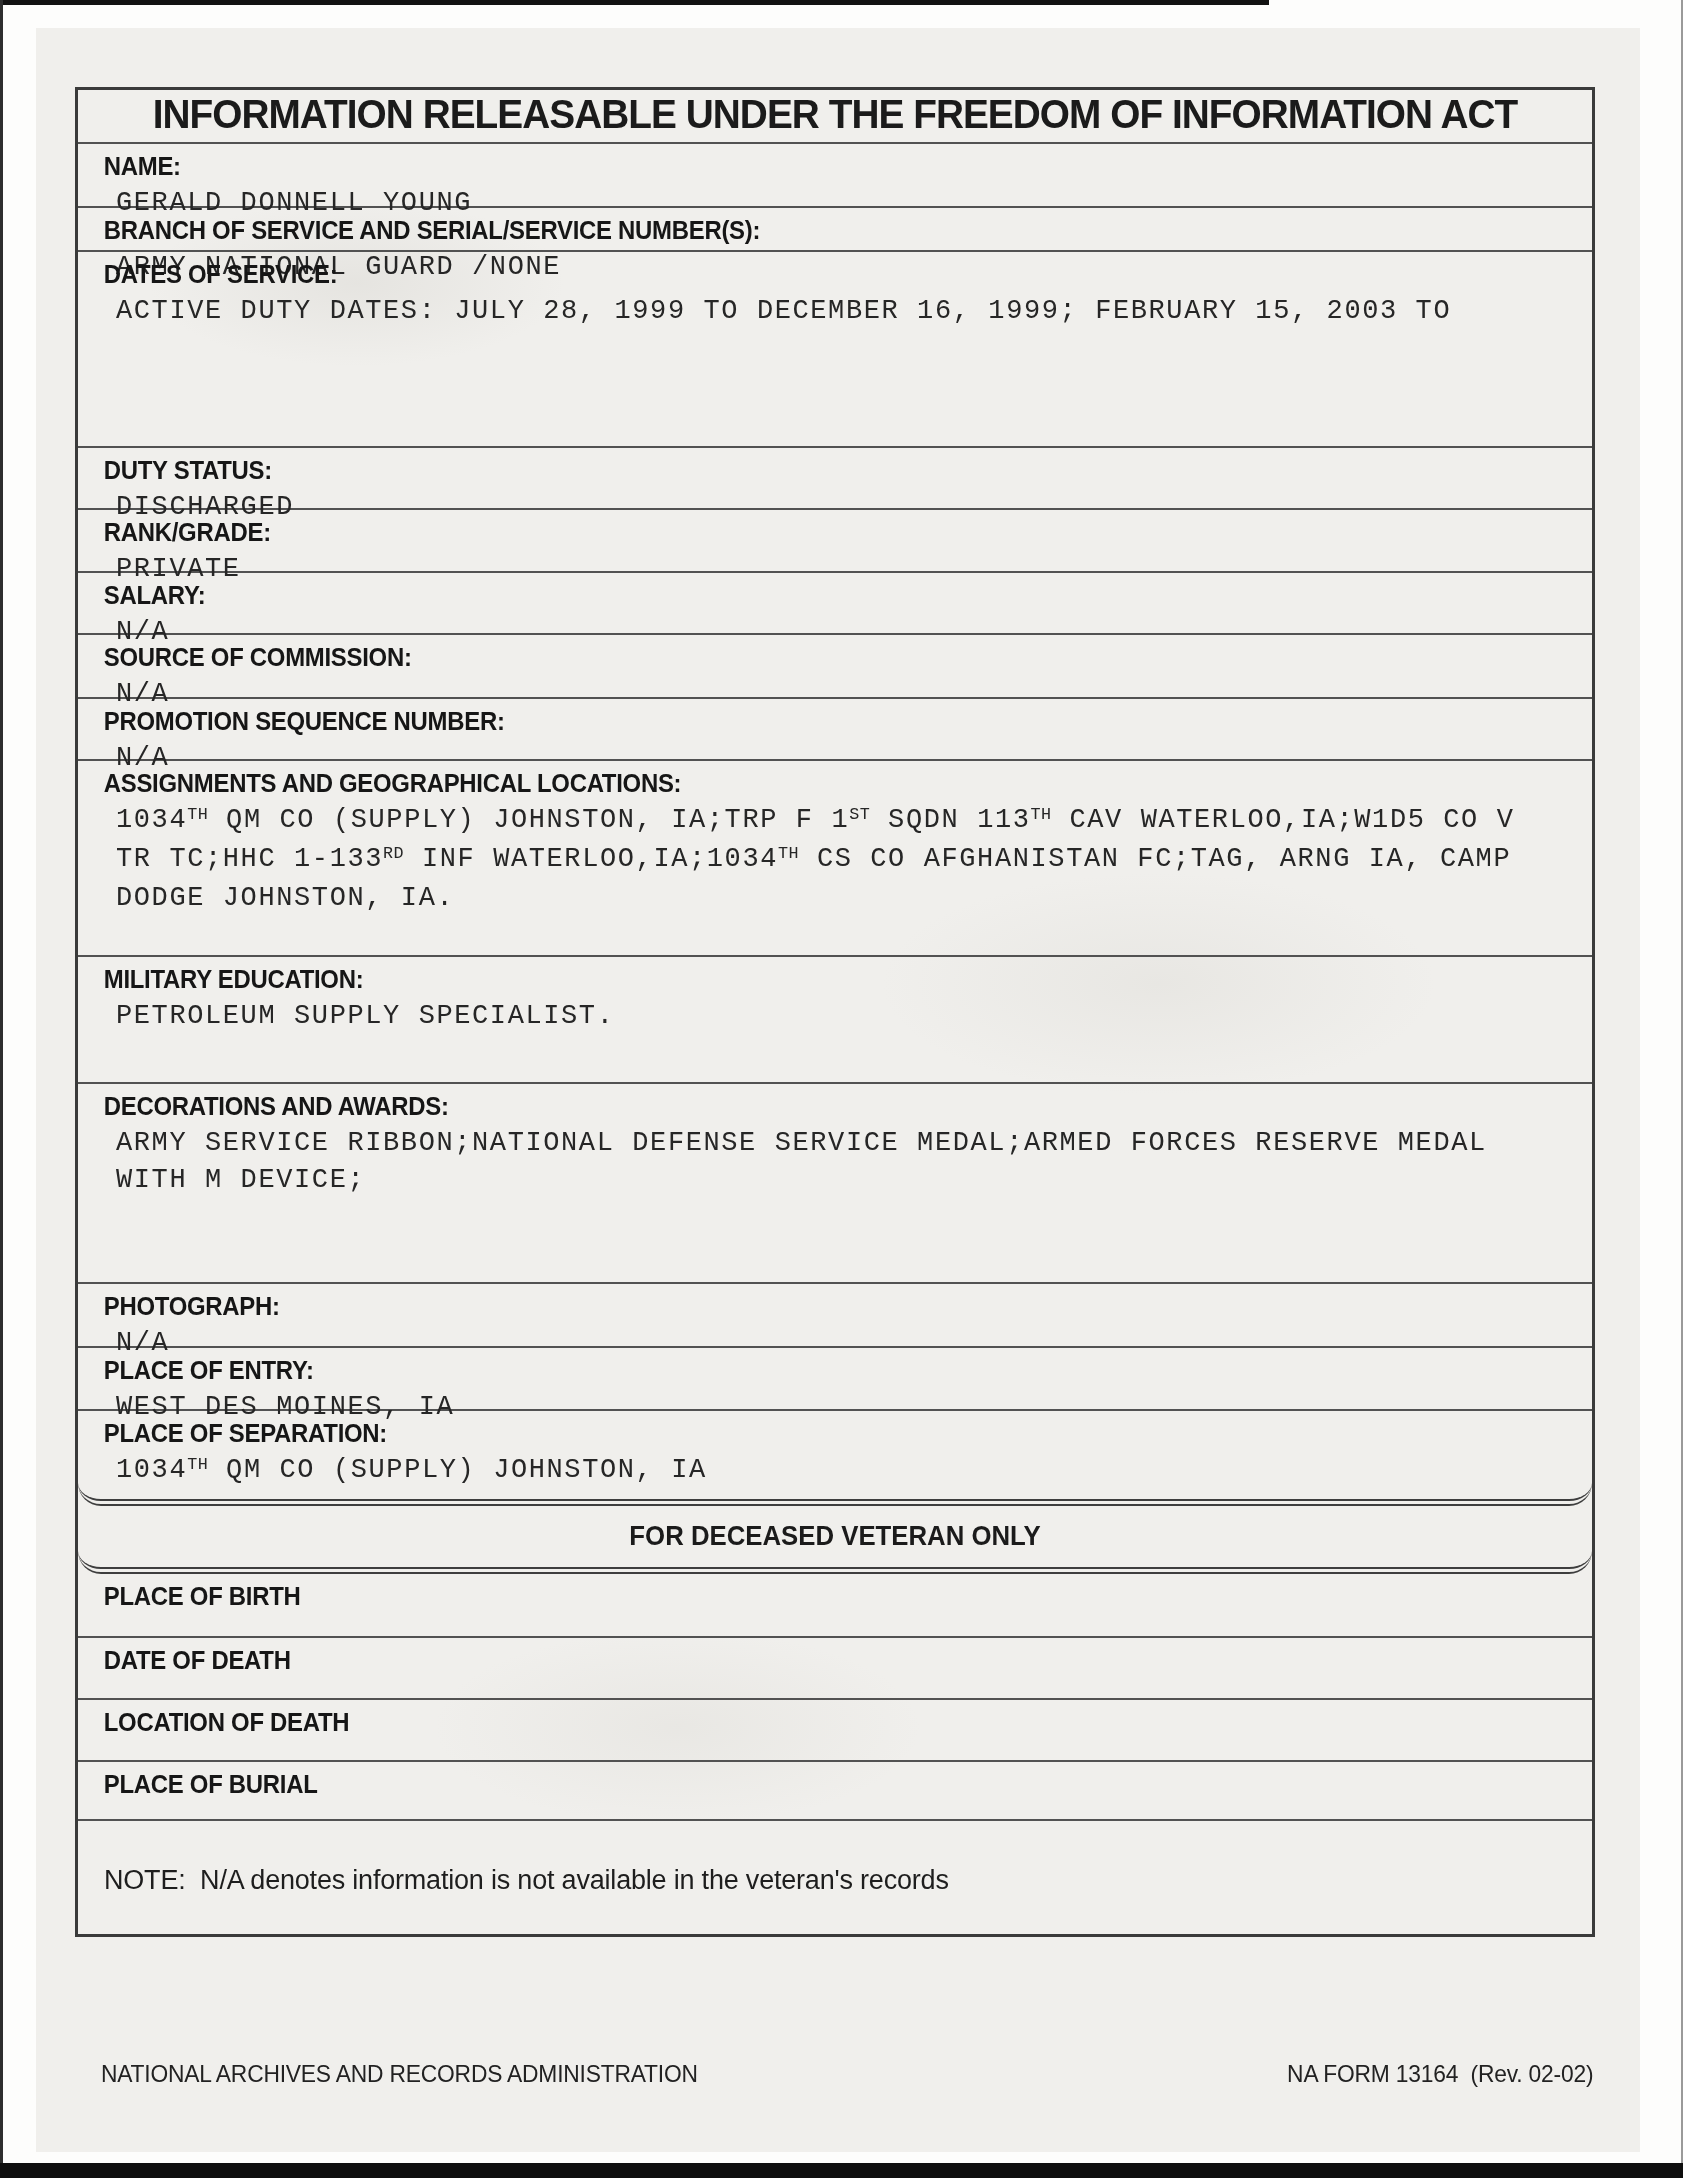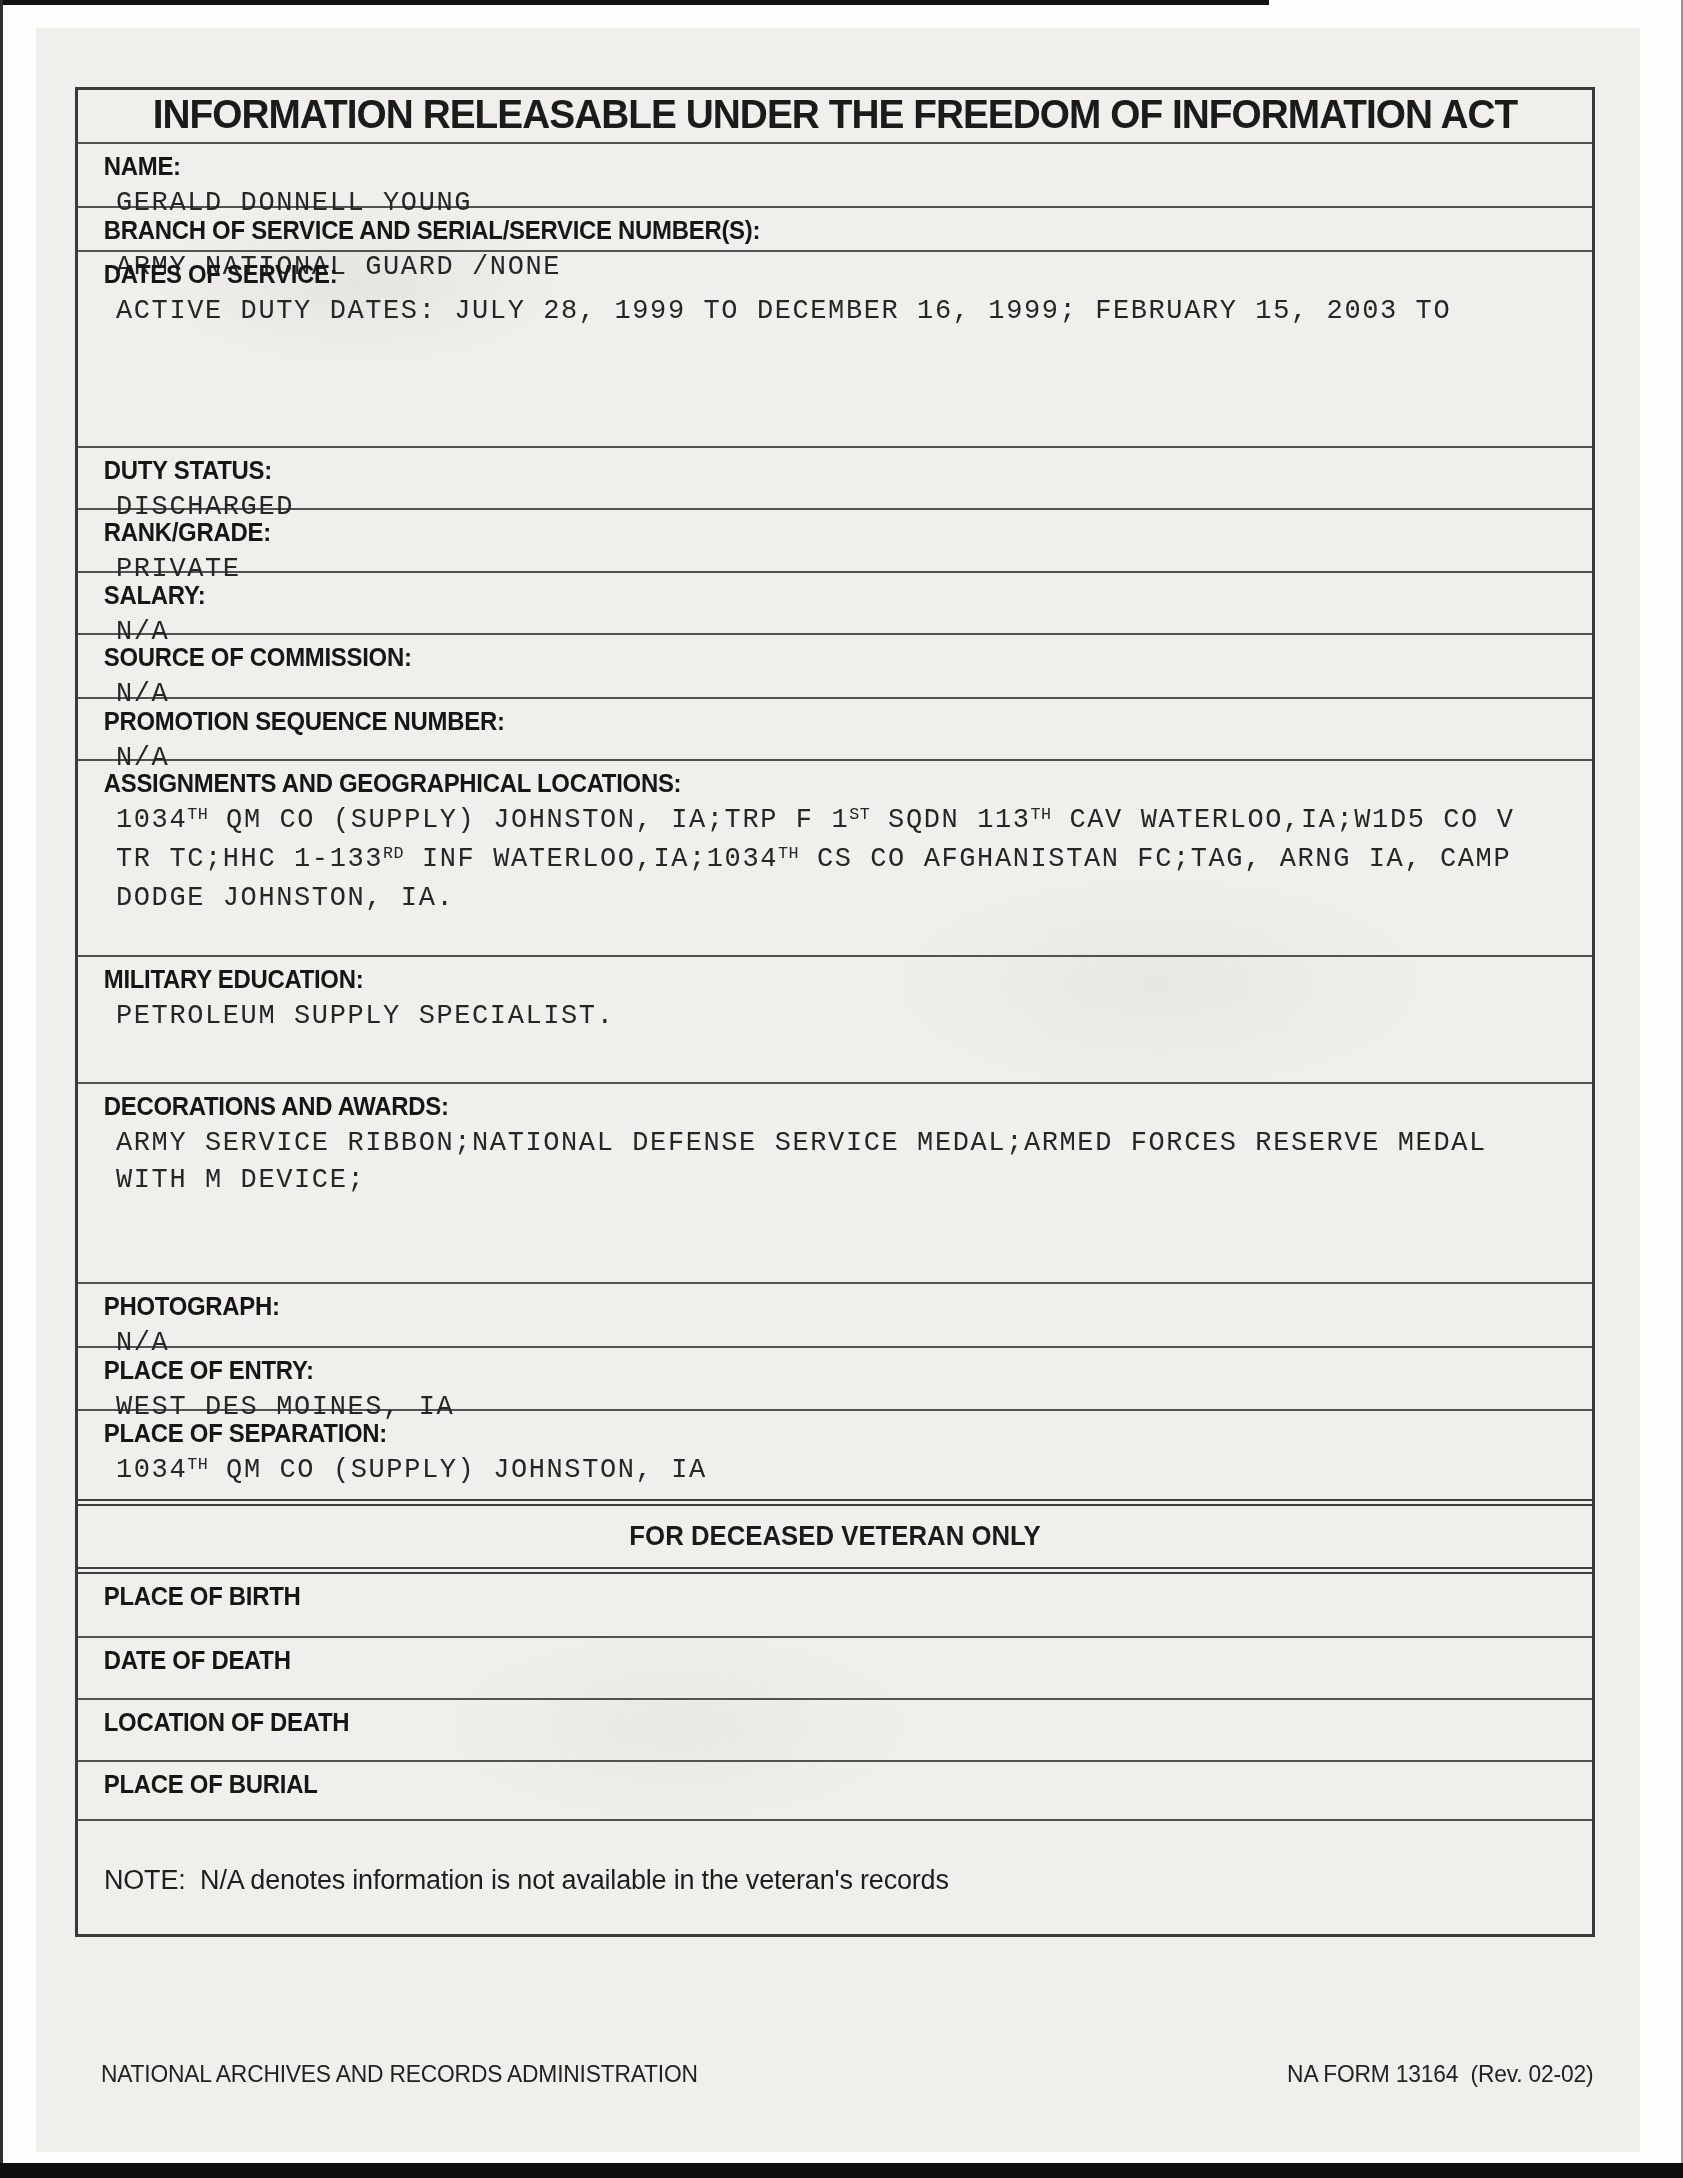--- a/index.html
+++ b/index.html
@@ -24,21 +24,21 @@
       radial-gradient(ellipse 347px 139px at 40% 80%, rgba(214,212,206,0.28), transparent 70%);
   }
 
   .form {
     position:absolute; left:39px; top:59px; width:1520px;
     border:3px solid #3a3a3a;
     box-sizing:border-box;
   }
   .row { box-sizing:border-box; border-bottom:2px solid #525252; position:relative; }
   .row.last { border-bottom:none; }
-  .row.dbl { border-bottom:7px double #3e3e3e; }
+  .row.dbl { border-bottom:7px double #3e3e3e;border-radius:23px; }
 
   .title-row { height:54px; }
   .form-title {
     text-align:center; font-weight:700; font-size:40px; line-height:48px;
     letter-spacing:-1px; color:#1b1b1b; white-space:pre;
     transform:scaleX(0.97); transform-origin:50% 50%;
   }
 
   .flabel {
     padding:6px 0 0 28px; font-weight:700; font-size:26px; line-height:32px;

